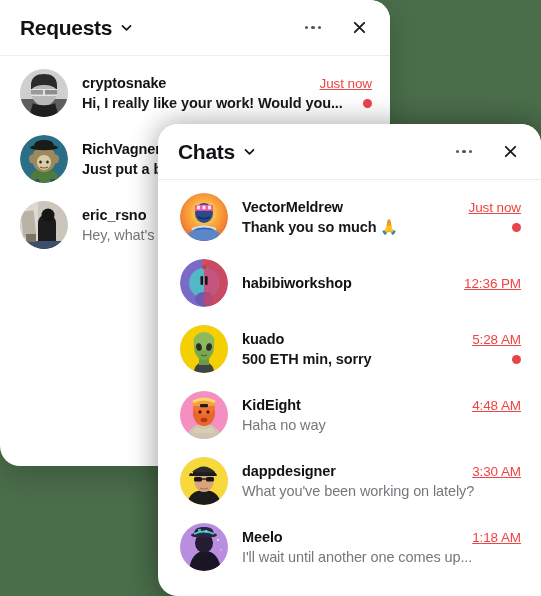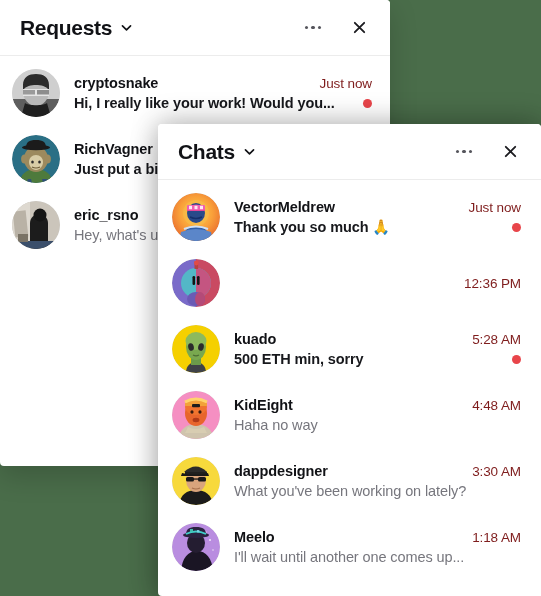--- a/index.html
+++ b/index.html
@@ -9,21 +9,21 @@
     font-family:"Liberation Sans", sans-serif;
     -webkit-font-smoothing:antialiased;
     overflow:hidden;
     position:relative;
   }
 
   
   .panel {
     position:absolute;
     background:#ffffff;
-    border-radius:4px;
+    border-radius:20px;
     overflow:hidden;
   }
   #panel-requests {
     left:0px; top:0px; width:390px; height:466px;
     border-top-left-radius:0;
     box-shadow:0 10px 28px rgba(0,0,0,.18);
   }
   #panel-chats {
     left:158px; top:124px; width:383px; height:472px;
     border-bottom-right-radius:0;
@@ -47,21 +47,21 @@
   .hdr-btn {
     width:26px; height:26px; display:flex; align-items:center;
     justify-content:center; color:#3d3d42; cursor:pointer;
   }
   .dots-icon { display:flex; gap:3px; align-items:center; }
   .dots-icon i { width:3.4px; height:3.4px; border-radius:50%; background:#55555c; display:block; }
   .x-icon { width:15px; height:15px; display:block; color:#1c1c20; }
   .hdr-gap { width:20px; }
 
   
-  .list { padding:4px 0 0 0; }
+  .list { padding:4px 0 0 8px; }
   .row {
     display:flex; align-items:center;
     padding:9px 20px 9px 14px;
     cursor:pointer;
   }
   #panel-requests .row { padding-left:12px; padding-right:18px; }
   .avatar {
     width:48px; height:48px; min-width:48px;
     border-radius:50%; overflow:hidden;
     margin-right:14px; position:relative;
@@ -71,22 +71,22 @@
   .row-body { flex:1 1 auto; min-width:0; }
   .row-top {
     display:flex; align-items:baseline; gap:8px;
   }
   .uname {
     font-size:14.5px; font-weight:bold; color:#111216;
     letter-spacing:-.1px; white-space:nowrap; overflow:hidden;
     text-overflow:ellipsis;
   }
   .ts {
-    margin-left:auto; font-size:13.5px; color:#7f1d1d;
-    white-space:nowrap; letter-spacing:-.1px;
+    margin-left:auto; font-size:13.5px; color:#ef4444;
+    white-space:nowrap; letter-spacing:-.1px;text-decoration:underline;
   }
   .row-bot { display:flex; align-items:center; gap:8px; margin-top:4px; }
   .msg {
     font-size:14.5px; color:#17181c; font-weight:bold;
     letter-spacing:-.1px; white-space:nowrap;
     overflow:hidden; text-overflow:ellipsis;
   }
   .msg.read { color:#76767d; font-weight:normal; }
   .unread {
     margin-left:auto; width:9px; height:9px; min-width:9px;
@@ -318,20 +318,21 @@
           <rect x="25" y="17" width="2.6" height="9" rx="1.2" fill="#141414"></rect>
           <rect x="22.5" y="5" width="3.6" height="5" fill="#b6413f"></rect>
           <circle cx="24.3" cy="4" r="2.4" fill="#e04b45"></circle>
           <ellipse cx="24" cy="40" rx="9" ry="7" fill="#6a5bb5"></ellipse>
           <ellipse cx="28" cy="40" rx="5" ry="7" fill="#b44a78"></ellipse>
         </g>
           </svg>
       </div>
       <div class="row-body">
         <div class="row-top">
+          <span class="uname">habibiworkshop</span>
           <span class="ts">12:36 PM</span>
         </div>
       </div>
     </div>
 
     <div class="row">
       <div class="avatar">
         <svg viewBox="0 0 48 48">
             <defs>
               <clipPath id="v3">

